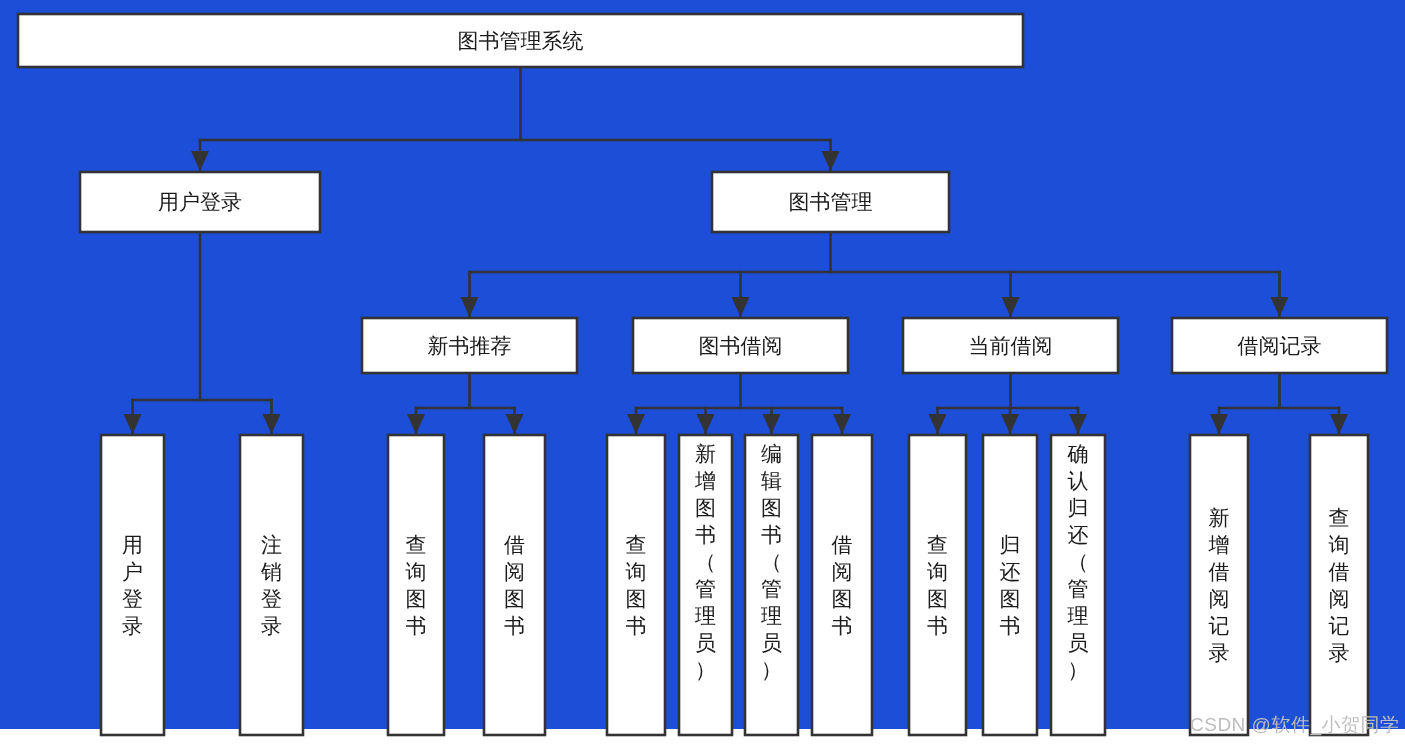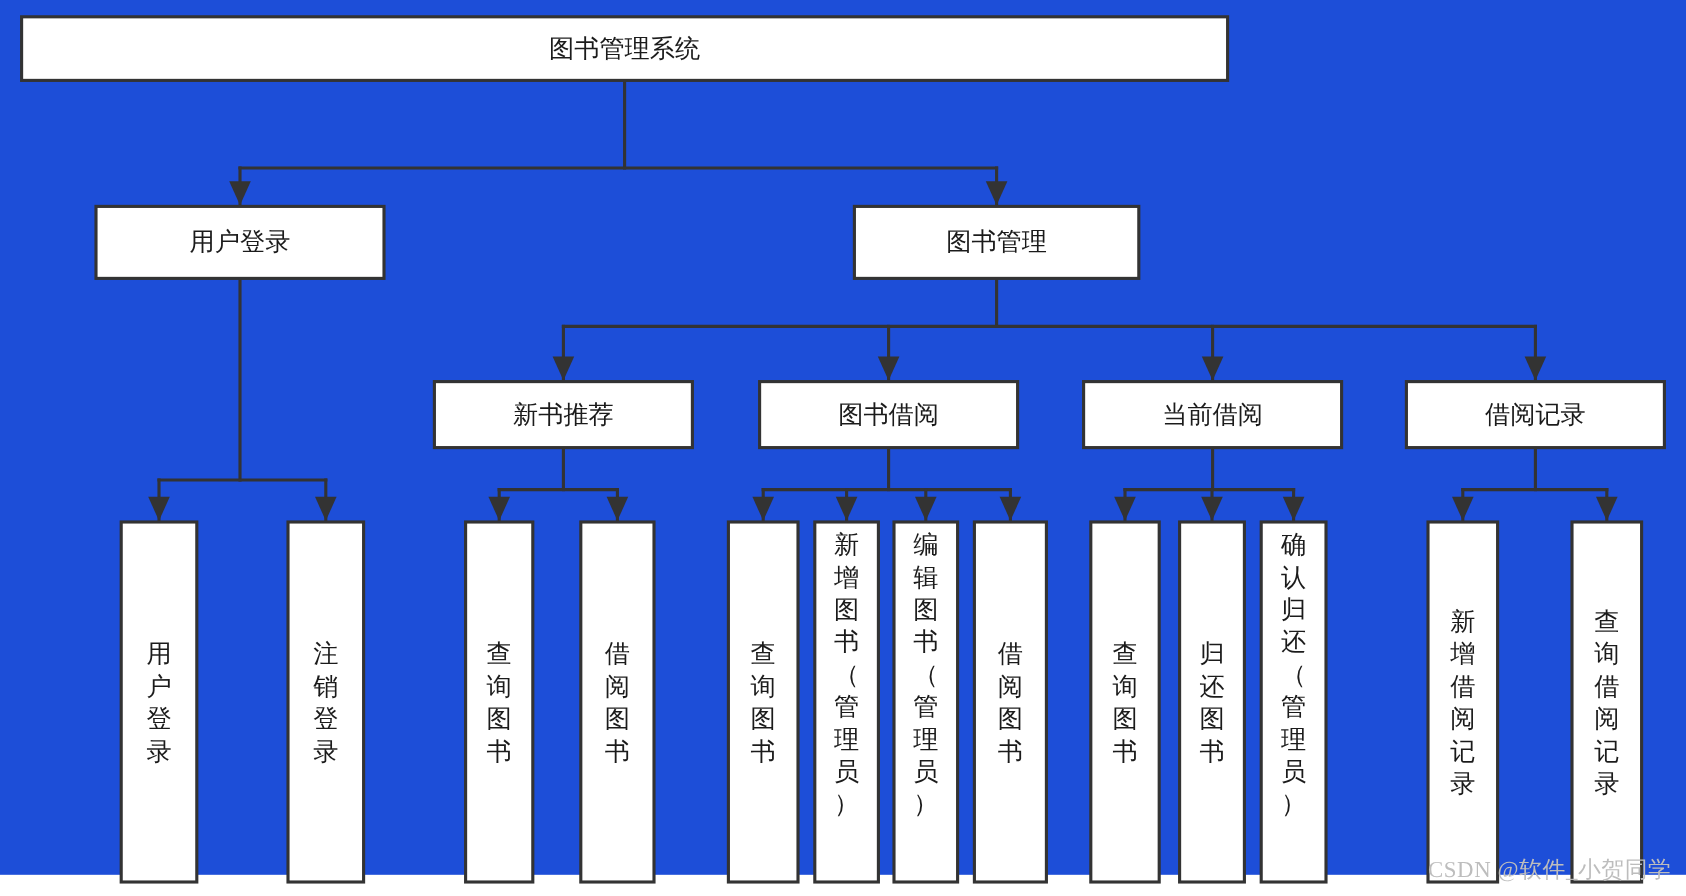--- a/index.html
+++ b/index.html
@@ -49,21 +49,21 @@
     dominant-baseline: middle;
   }
   .node-label-v {
     font-family: "DejaVu Sans", "Liberation Sans", sans-serif;
     font-size: 21px;
     fill: #1b1b1b;
     text-anchor: middle;
   }
   .watermark {
     position: absolute;
-    font-family: Liberation Serif, serif;
+    font-family: Liberation Sans, sans-serif;
     font-size: 19px;
     color: #bdbdbd;
     white-space: nowrap;
     left: 1190px;
     top: 712px;
     letter-spacing: 0.5px;
   }
 </style>
 </head>
 <body>

